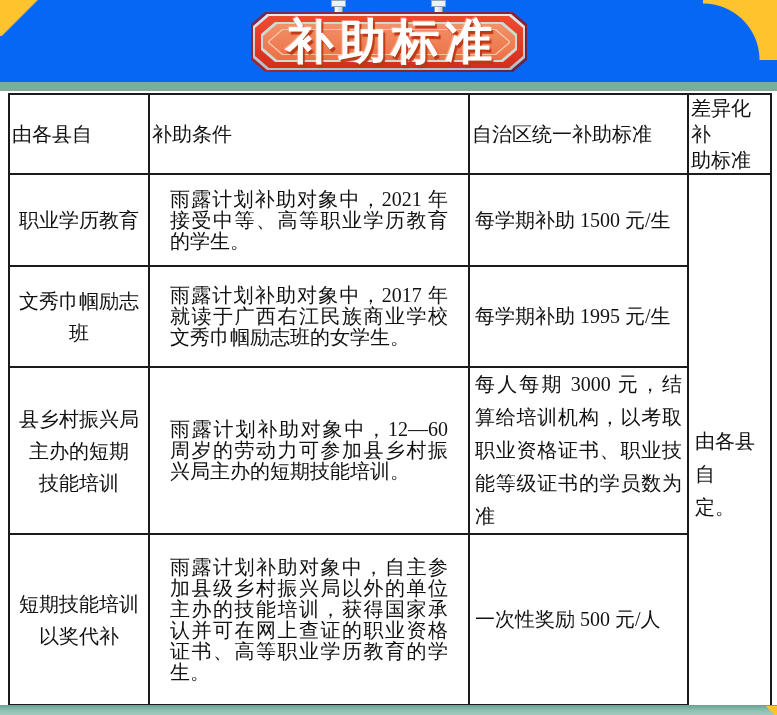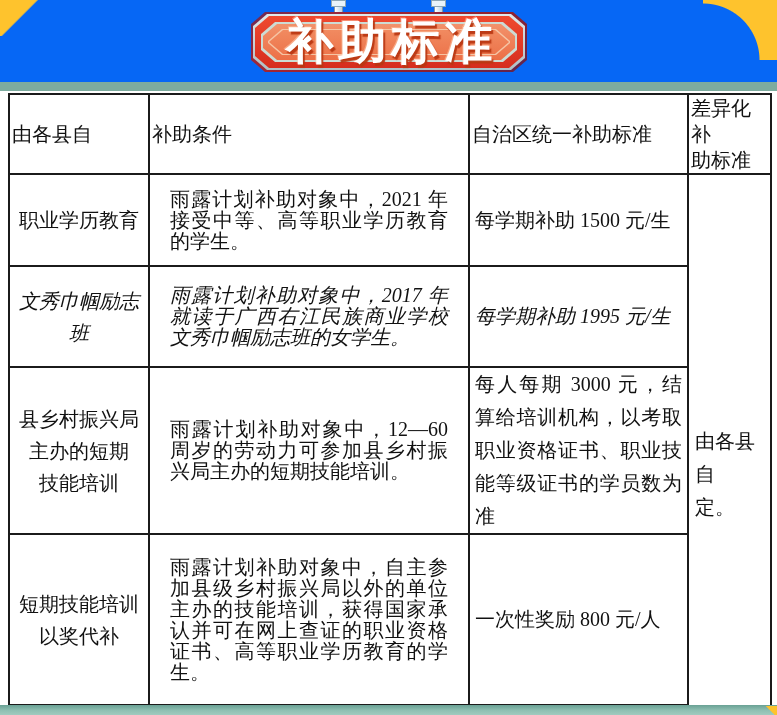--- a/index.html
+++ b/index.html
@@ -57,21 +57,21 @@
   td.type{text-align:center;vertical-align:middle;line-height:32px;
      white-space:pre-line;padding:0 2px;}
   td.cond{text-align:justify;text-justify:inter-character;vertical-align:middle;
      line-height:21px;padding:0 20px;}
   td.std{text-align:justify;text-justify:inter-character;vertical-align:middle;
      line-height:33px;padding:0 5px;margin-top:48px;}
   td.diff{text-align:left;vertical-align:middle;line-height:33px;
      white-space:pre-line;padding:0 2px 0 6px;}
   tr.tr-h{height:55px;}
   tr.tr-1{height:92px;}
-  tr.tr-2{height:101px;font-style:italic;}
+  tr.tr-2{height:101px;}
   tr.tr-3{height:139px;}
   tr.tr-4{height:171px;}
   tr.tr-5{height:69px;}
 </style>
 </head>
 <body>
 
 <div class="page">
 
   <div class="band-top">
@@ -126,21 +126,21 @@
           <td class="type">县乡村振兴局
 主办的短期
 技能培训</td>
           <td class="cond">雨露计划补助对象中，12—60 周岁的劳动力可参加县乡村振兴局主办的短期技能培训。</td>
           <td class="std">每人每期 3000 元，结算给培训机构，以考取职业资格证书、职业技能等级证书的学员数为准</td>
         </tr>
         <tr class="tr-4">
           <td class="type">短期技能培训
 以奖代补</td>
           <td class="cond">雨露计划补助对象中，自主参加县级乡村振兴局以外的单位主办的技能培训，获得国家承认并可在网上查证的职业资格证书、高等职业学历教育的学生。</td>
-          <td class="std">一次性奖励 800 元/人</td>
+          <td class="std">一次性奖励 500 元/人</td>
         </tr>
         <tr class="tr-5">
           <td class="type">农村实用技术
 培训</td>
           <td class="cond">雨露计划补助对象中，参加农村实用技术培训的劳动力。</td>
           <td class="std">参训农民补助 50 元/人·天</td>
         </tr>
       </tbody>
     </table>
   </div>

